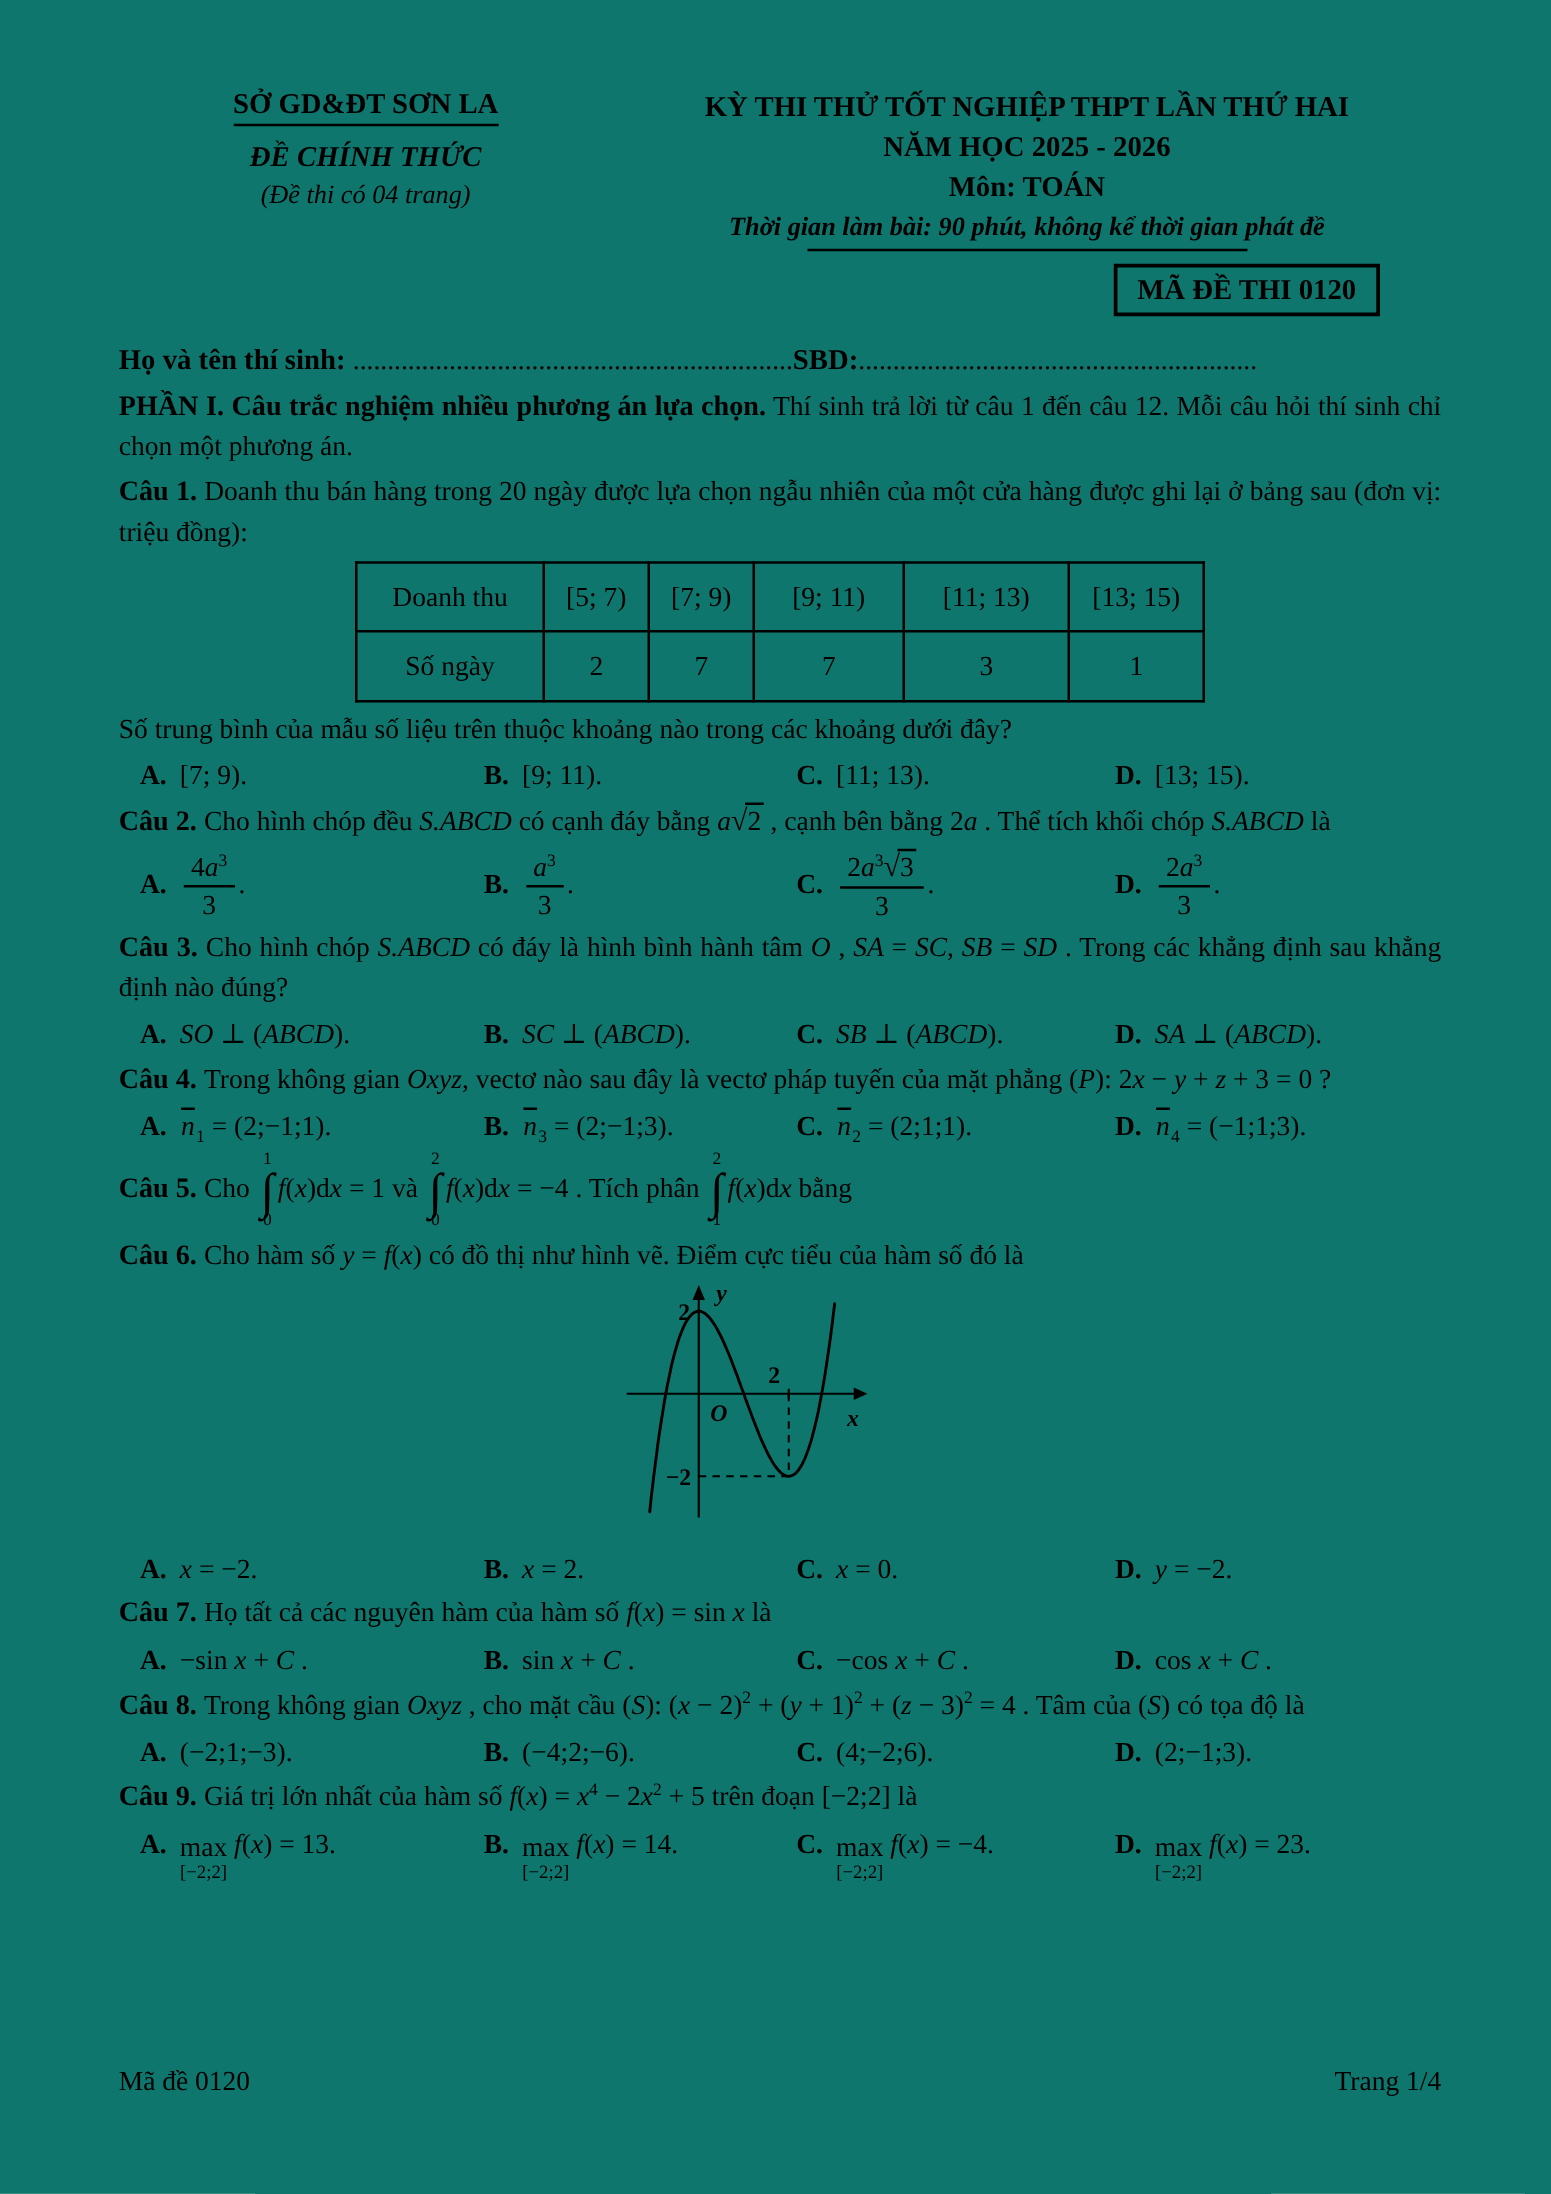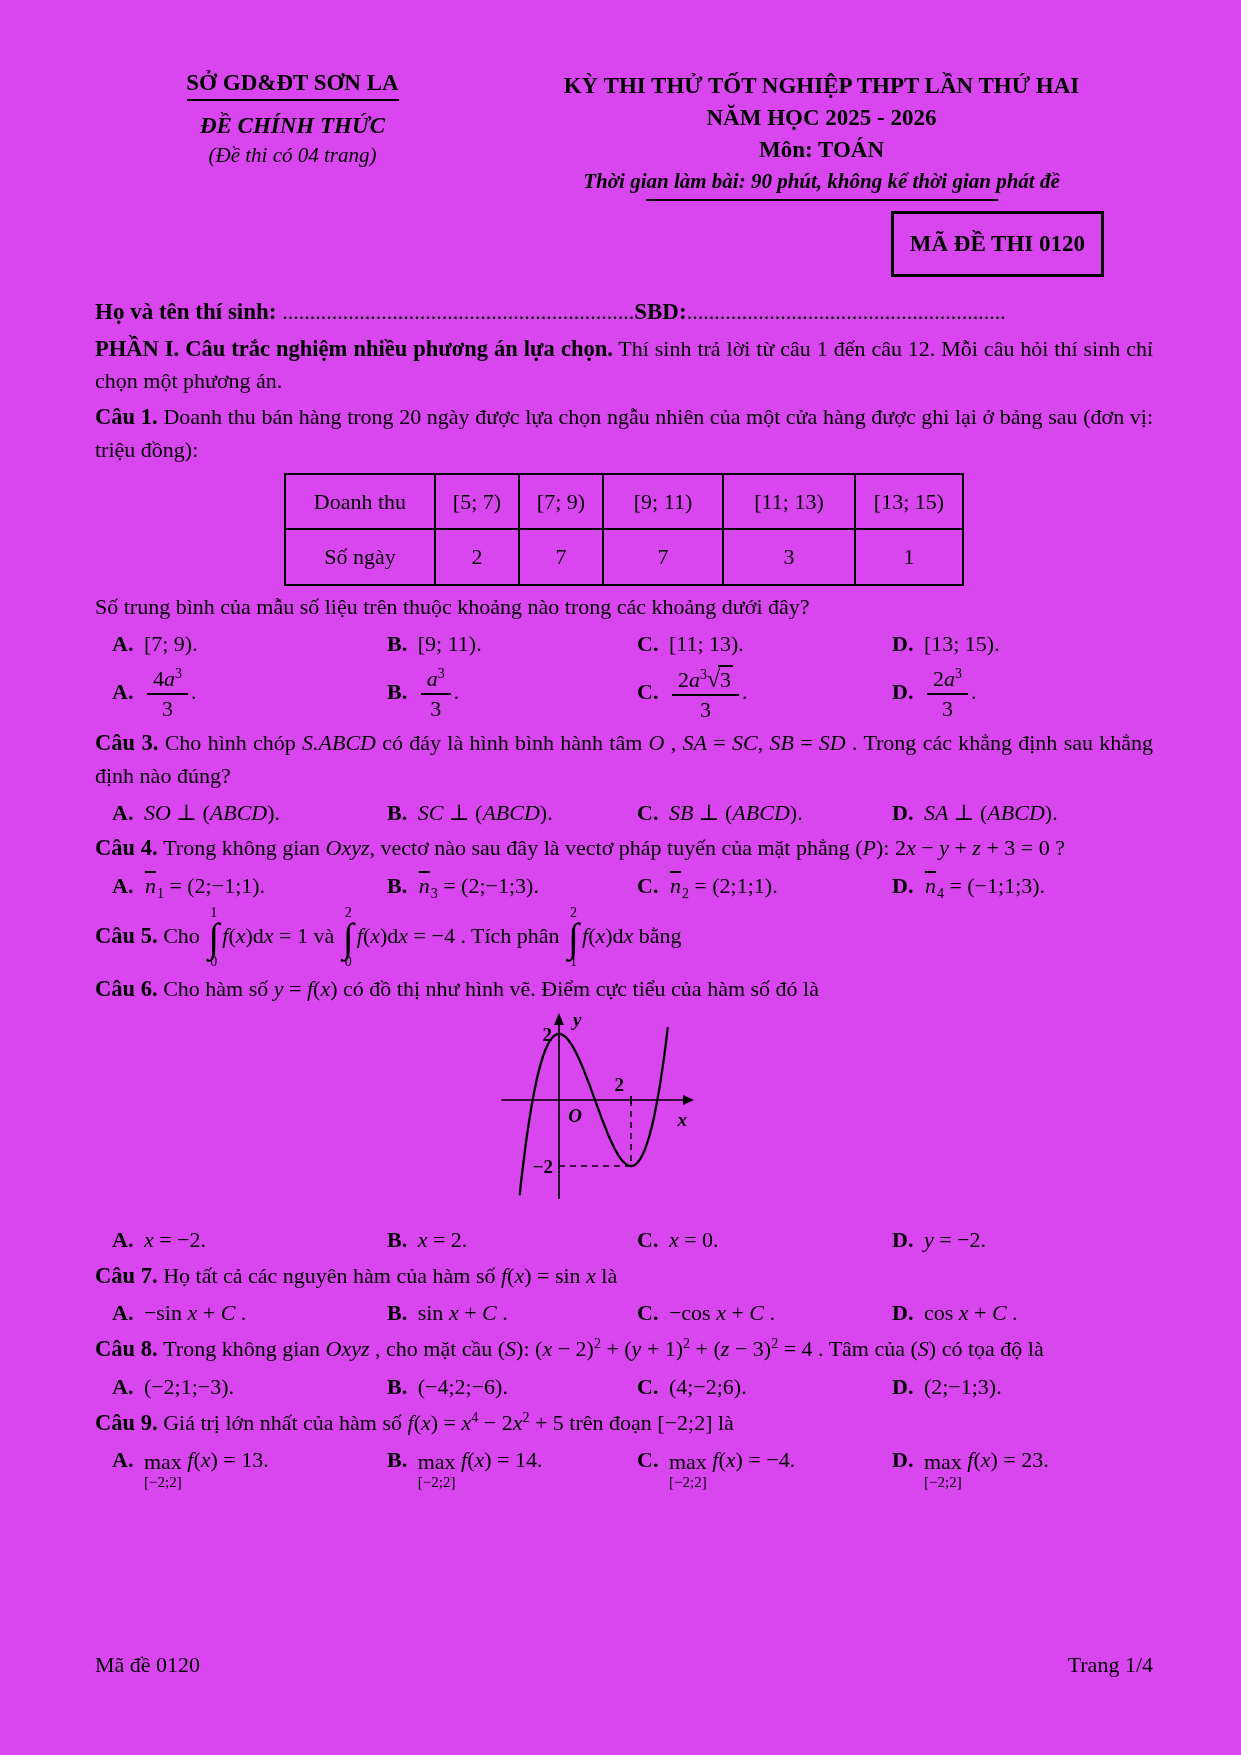--- a/index.html
+++ b/index.html
@@ -1,31 +1,31 @@
 <!DOCTYPE html>
 <html><head>
 <meta charset="utf-8">
 <style>
   *{box-sizing:border-box}
   body{margin:0;background:#e8e8e8}
-  .page{position:relative;width:1241px;height:1755px;margin:0 auto;background:#d946ef;color:#000;
+  .page{position:relative;width:1241px;height:1755px;margin:0 auto;background:#0f766e;color:#000;
         font-family:"Liberation Serif","DejaVu Serif",serif;font-size:22px;overflow:hidden}
   .content{position:absolute;left:95px;right:88px;top:70px}
   header{display:flex}
   .hdr-left{flex:0 0 395px;text-align:center}
   .hdr-right{flex:1;text-align:center}
   .org{font-weight:bold;font-size:23px;white-space:nowrap}
   .org-rule{width:212px;border-bottom:2px solid #000;margin:3px auto 0}
   .official{font-weight:bold;font-style:italic;font-size:23px;margin-top:12px}
   .pages-note{font-style:italic;font-size:21px;margin-top:4px}
   .t1,.t2,.t3{font-weight:bold;font-size:23px;line-height:1.4}
   .t4{font-weight:bold;font-style:italic;font-size:21px;margin-top:2px}
   .t-rule{width:352px;border-bottom:2px solid #000;margin:5px auto 0}
   .code-row{text-align:right;margin:10px 49px 0 0}
-  .code-box{display:inline-block;border:3px solid #000;padding:17px 16px;font-weight:bold;font-size:23px}
+  .code-box{display:inline-block;border:3px solid #000;padding:5px 16px;font-weight:bold;font-size:23px}
   .cand{margin-top:22px;white-space:nowrap;overflow:hidden;font-size:22px}
   .cand b{font-size:23px}
   .intro{margin:8px 0 0;text-align:justify;line-height:1.45}
   .intro b{font-size:22.5px}
   .qbody,.qstem{text-align:justify;line-height:1.45;margin:4px 0 0}
   .qlabel{font-size:22.5px}
   .opts{display:grid;grid-template-columns:275px 250px 255px auto;padding-left:17px;margin:5px 0 3px;align-items:center}
   .opt{line-height:1.45}
   .okey{font-weight:bold;padding-right:5px}
   .qtable{border-collapse:collapse;margin:7px auto 5px}
@@ -111,20 +111,21 @@
           </table>
           <p class="qstem">Số trung bình của mẫu số liệu trên thuộc khoảng nào trong các khoảng dưới đây?</p>
           <div class="opts">
             <div class="opt"><b class="okey">A. </b>[7; 9).</div>
             <div class="opt"><b class="okey">B. </b>[9; 11).</div>
             <div class="opt"><b class="okey">C. </b>[11; 13).</div>
             <div class="opt"><b class="okey">D. </b>[13; 15).</div>
           </div>
         </section>
         <section class="question">
+          <p class="qbody"><b class="qlabel">Câu 2. </b>Cho hình chóp đều <span class="mi">S.ABCD</span> có cạnh đáy bằng <span class="mi">a</span><span class="sqrt"><span class="rsign">√</span><span class="rad">2</span></span> , cạnh bên bằng 2<span class="mi">a</span> . Thể tích khối chóp <span class="mi">S.ABCD</span> là</p>
           <div class="opts">
             <div class="opt"><b class="okey">A. </b><span class="frac"><span class="num">4<span class="mi">a</span><sup>3</sup></span><span class="den">3</span></span>.</div>
             <div class="opt"><b class="okey">B. </b><span class="frac"><span class="num"><span class="mi">a</span><sup>3</sup></span><span class="den">3</span></span>.</div>
             <div class="opt"><b class="okey">C. </b><span class="frac"><span class="num">2<span class="mi">a</span><sup>3</sup><span class="sqrt"><span class="rsign">√</span><span class="rad">3</span></span></span><span class="den">3</span></span>.</div>
             <div class="opt"><b class="okey">D. </b><span class="frac"><span class="num">2<span class="mi">a</span><sup>3</sup></span><span class="den">3</span></span>.</div>
           </div>
         </section>
         <section class="question">
           <p class="qbody"><b class="qlabel">Câu 3. </b>Cho hình chóp <span class="mi">S.ABCD</span> có đáy là hình bình hành tâm <span class="mi">O</span> , <span class="mi">SA</span> = <span class="mi">SC</span>, <span class="mi">SB</span> = <span class="mi">SD</span> . Trong các khẳng định sau khẳng định nào đúng?</p>
           <div class="opts">

